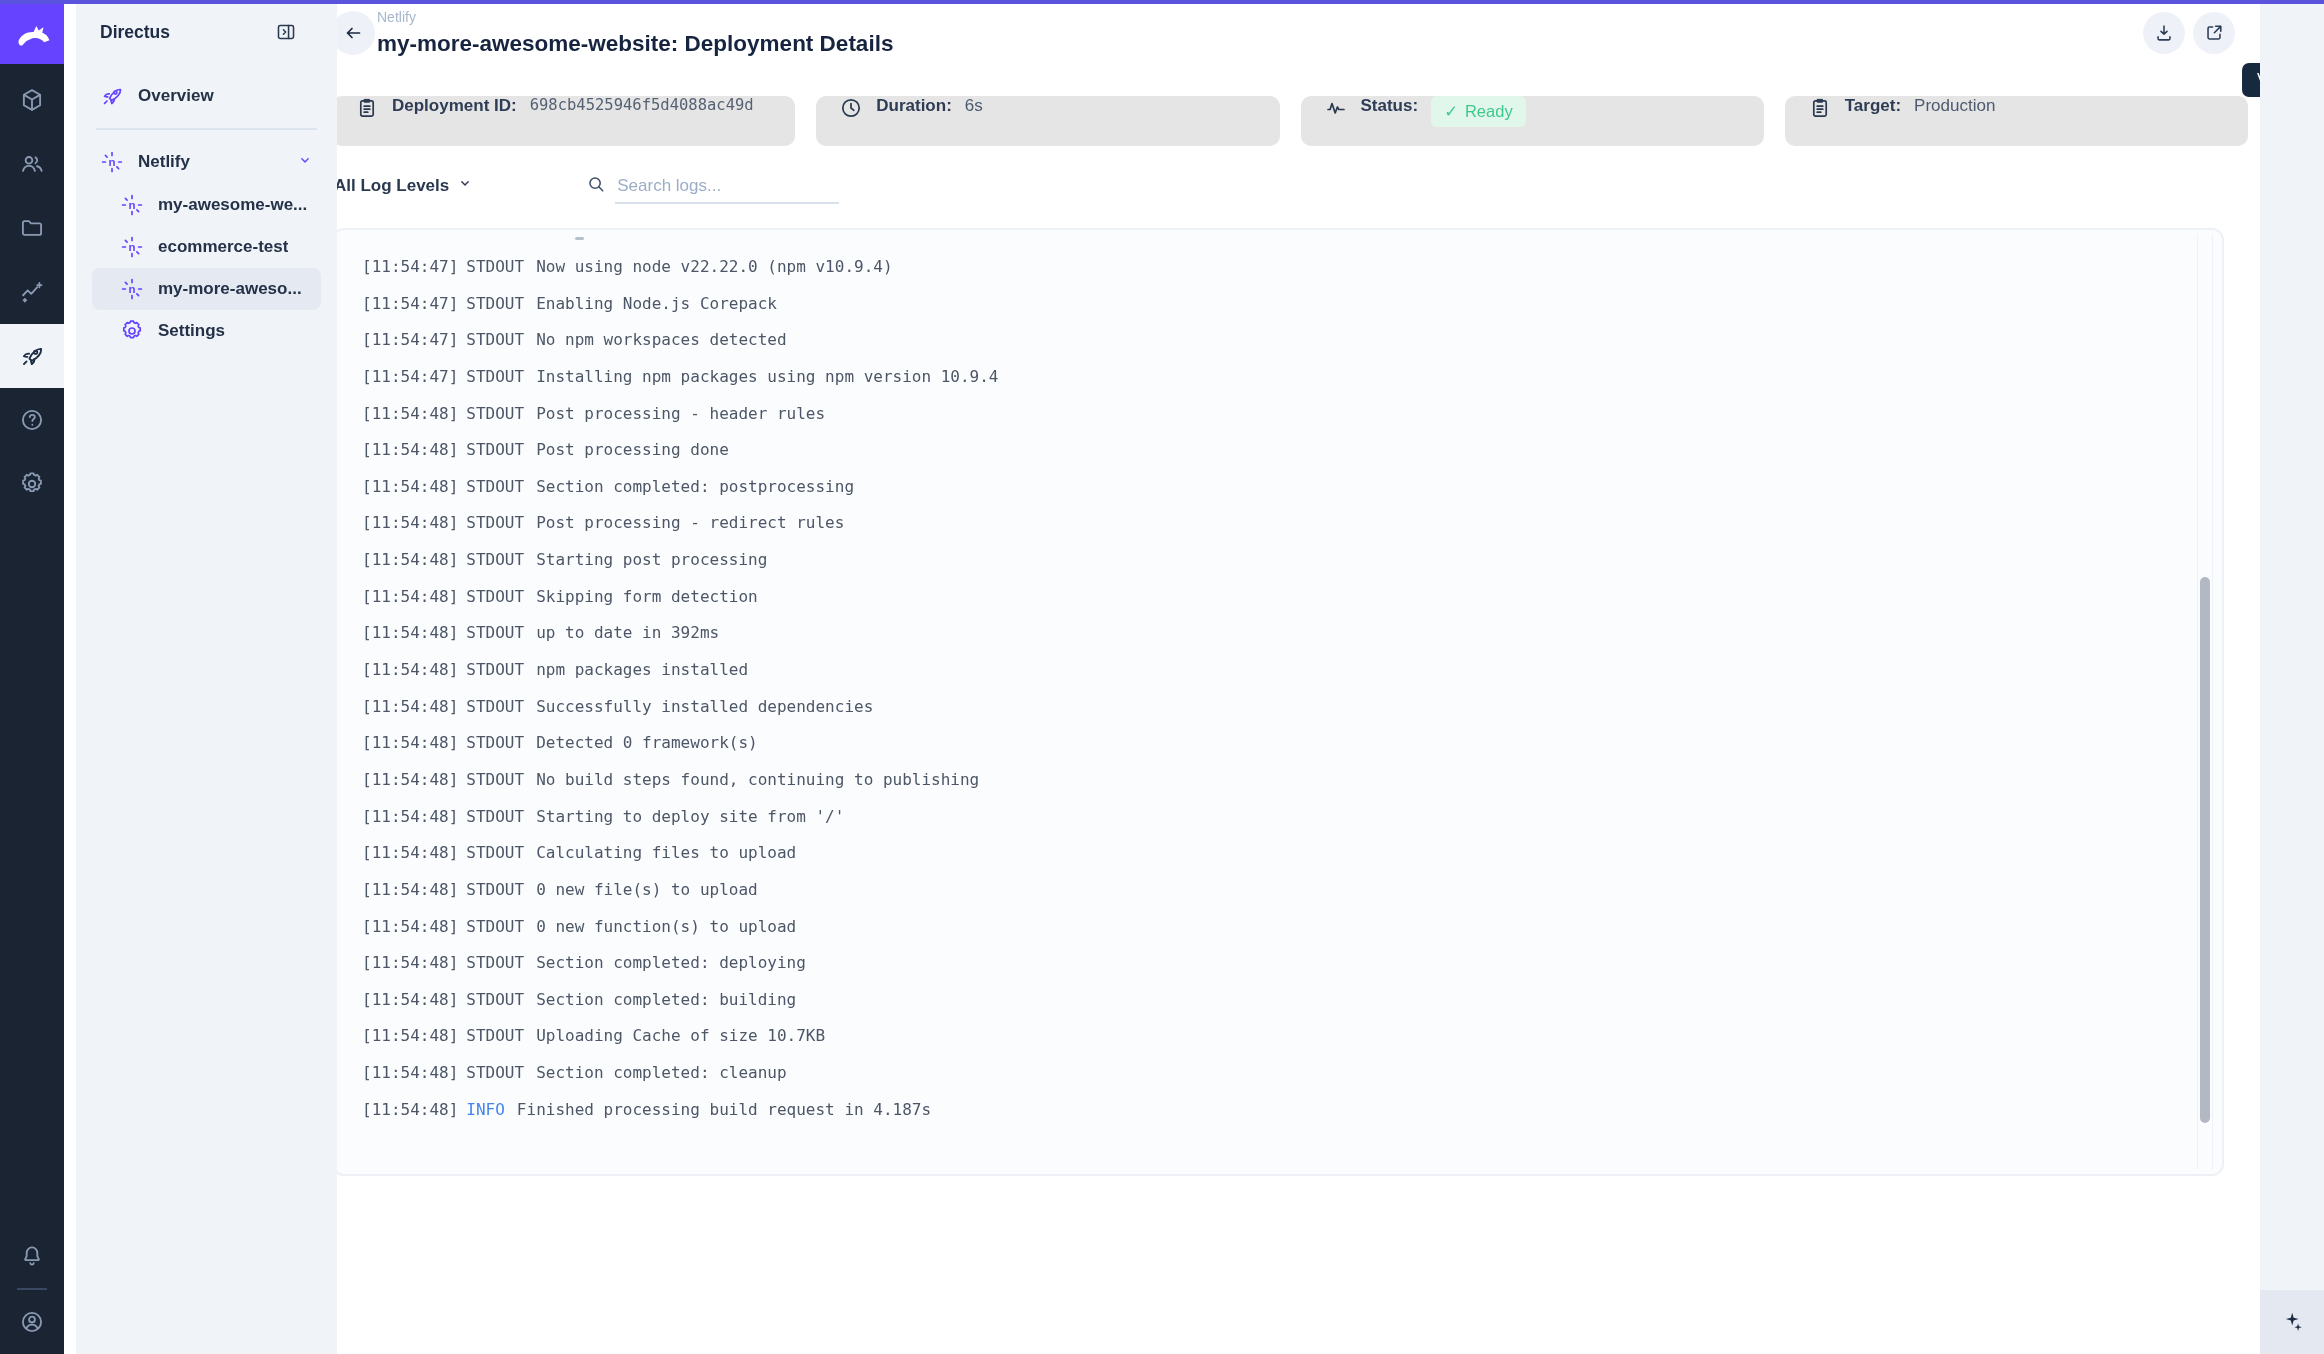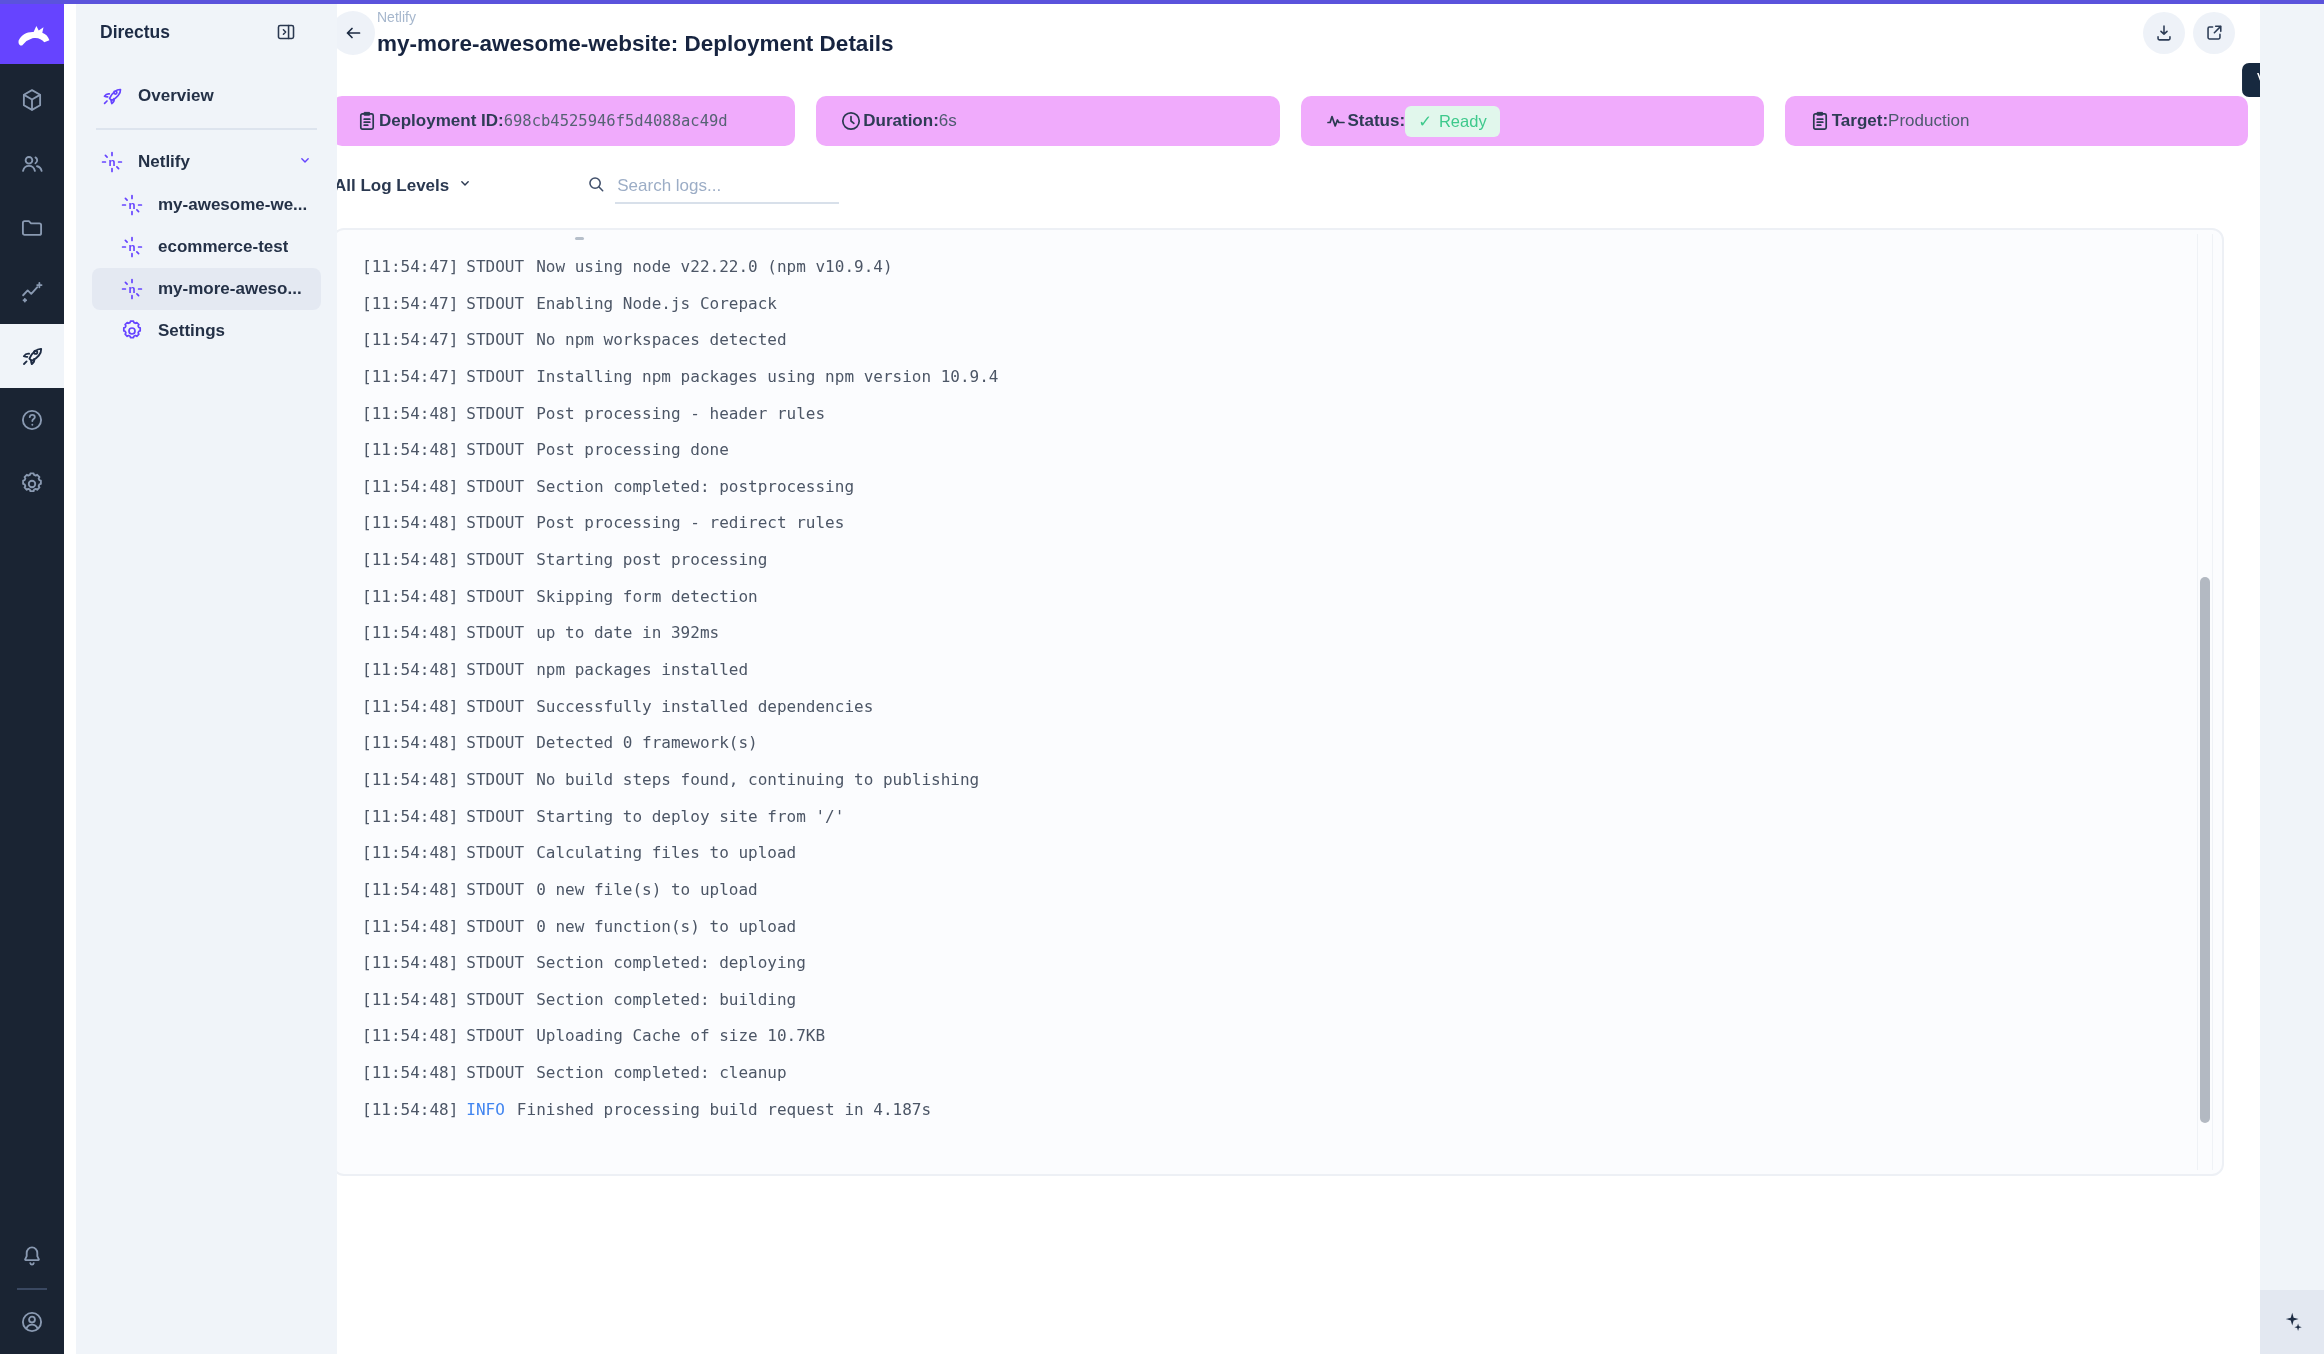--- a/index.html
+++ b/index.html
@@ -50,21 +50,21 @@
   .hdr-btn .ic{width:22px;height:22px;}
   #download-btn{left:1818px;}
   #visit-btn{left:1868px;}
   #visit-tooltip{position:absolute;left:1947px;top:63px;transform:translateX(-50%);
                  background:#17293f;color:#fff;font-size:16px;padding:8px 15px;border-radius:7px;white-space:nowrap;}
   #visit-tooltip:before{content:"";position:absolute;left:50%;top:-6px;transform:translateX(-50%);
                  border-left:7px solid transparent;border-right:7px solid transparent;border-bottom:7px solid #17293f;}
 
   
   #cards-row{position:absolute;left:7px;right:12px;top:96px;height:50px;display:flex;gap:21px;}
-  .card{flex:1;background:#f0abfc;border-radius:10px;display:flex;align-items:center;padding:0 23px;}
+  .card{flex:1;background:#e5e5e5;border-radius:10px;display:flex;align-items:flex-start;padding:0 23px;gap:13px;}
   .card .ic{color:#2a3950;}
   .card-label{font-size:17px;font-weight:bold;color:#2e3c55;white-space:nowrap;}
   .card-value{font-size:17px;color:#4d5a6e;white-space:nowrap;}
   .card-value.mono{font-family:"DejaVu Sans Mono",monospace;font-size:15.5px;color:#566274;}
   .badge{display:inline-flex;align-items:center;gap:7px;background:#e1f7ec;color:#3ec98c;
          font-size:16.5px;font-weight:normal;border-radius:6px;padding:6px 13px;}
 
   
   #filter-row{position:absolute;left:9px;top:170px;height:34px;display:flex;align-items:flex-end;}
   #level-filter{display:flex;align-items:center;gap:6px;font-size:17px;font-weight:bold;color:#2a3850;

